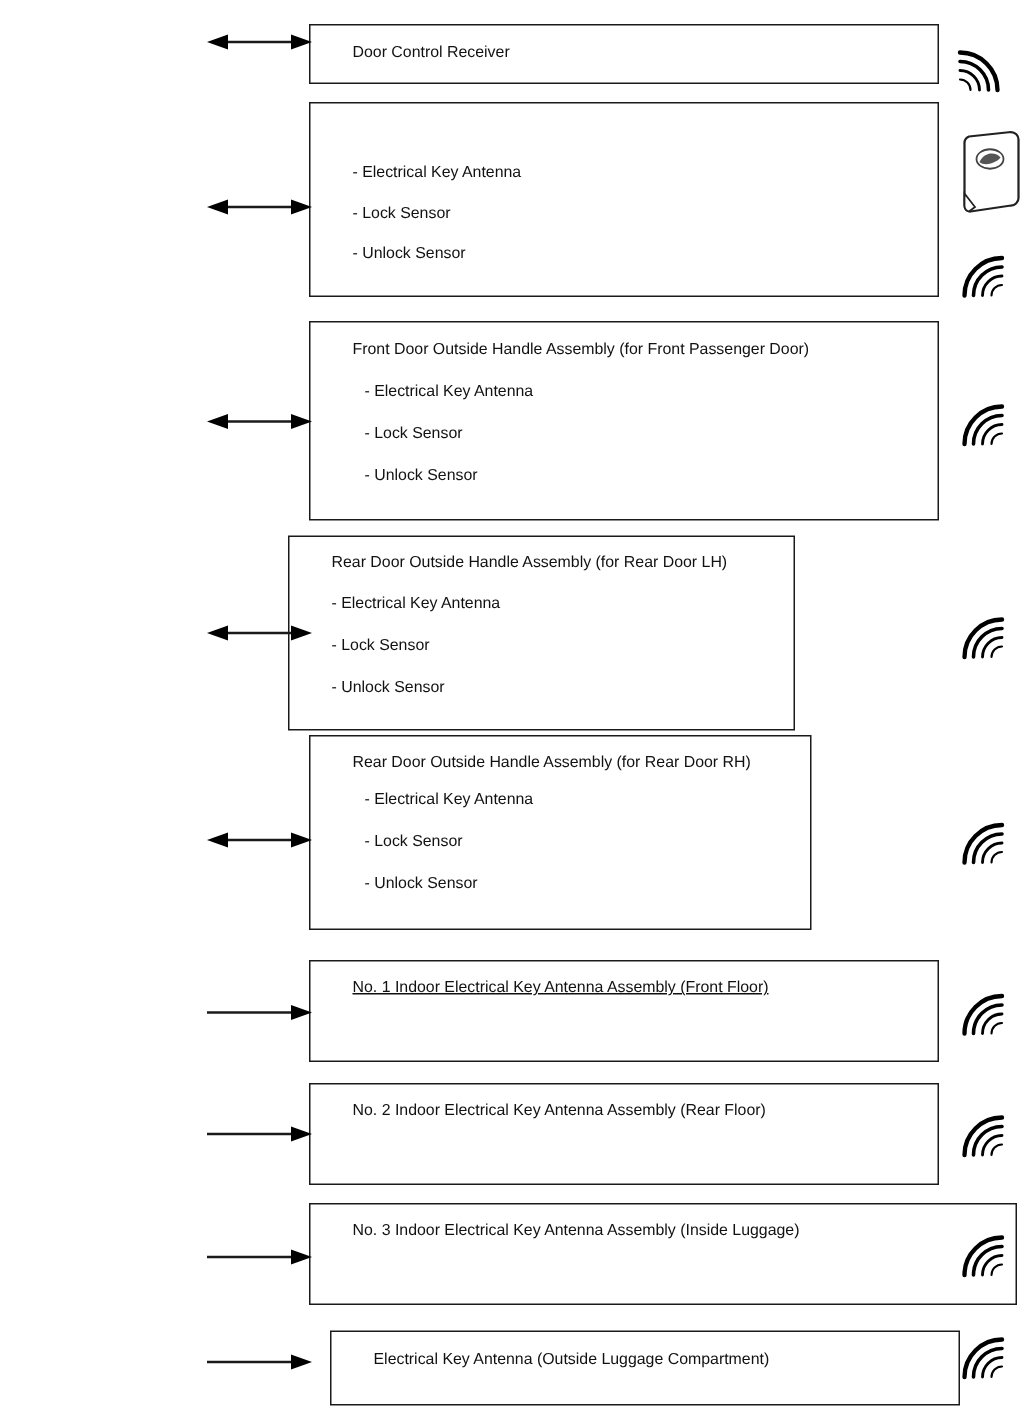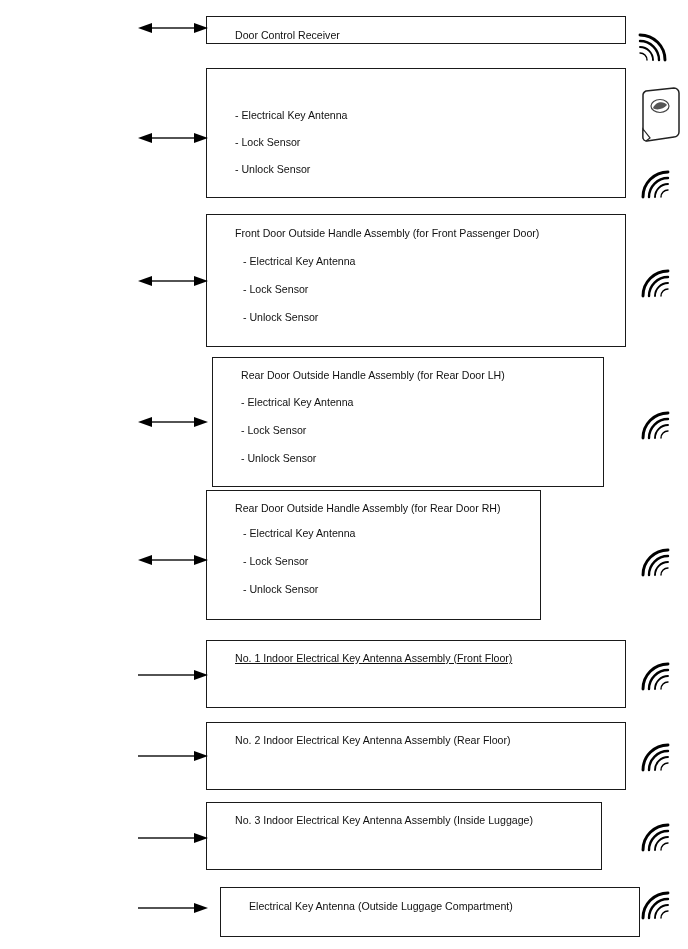--- a/index.html
+++ b/index.html
@@ -87,21 +87,21 @@
   }
   .keyfob svg { display: block; }
 </style>
 </head>
 <body>
 
 <div id="diagram">
 
 
   <div id="nodes">
-      <div class="box" style="left: 206px; top: 16px; width: 420px; height: 28px; text-align: right;">
+      <div class="box" style="left: 206px; top: 16px; width: 420px; height: 40px; text-align: right;">
         <div class="box-title" style="position: absolute; left: 28px; top: 12px;">Door Control Receiver</div>
       </div>
       <div class="connector" style="top: 20px;">
         <svg width="70" height="16" viewBox="0 0 70 16">
           <line x1="10" y1="8" x2="60" y2="8" stroke="#1a1a1a" stroke-width="1.6"></line>
           <path d="M 70 8 L 56 3 L 56 13 Z" fill="#000000"></path>
           <path d="M 0 8 L 14 3 L 14 13 Z" fill="#000000"></path>
         </svg>
       </div>
       <div class="wave" style="left: 634px; top: 26px;">
@@ -146,21 +146,21 @@
         </svg>
       </div>
       <div class="wave" style="left: 634px; top: 262px;">
         <svg width="40" height="40" viewBox="0 0 40 40">
           <path d="M 34 27 A 7 7 0 0 0 27 34" fill="none" stroke="#000000" stroke-width="1.4" stroke-linecap="round"></path>
           <path d="M 34 21 A 13 13 0 0 0 21 34" fill="none" stroke="#000000" stroke-width="1.9" stroke-linecap="round"></path>
           <path d="M 34 15 A 19 19 0 0 0 15 34" fill="none" stroke="#000000" stroke-width="2.4" stroke-linecap="round"></path>
           <path d="M 34 9 A 25 25 0 0 0 9 34" fill="none" stroke="#000000" stroke-width="2.9" stroke-linecap="round"></path>
         </svg>
       </div>
-      <div class="box" style="left: 212px; top: 357px; width: 392px; height: 130px;">
+      <div class="box" style="left: 192px; top: 357px; width: 338px; height: 130px;">
         <div class="box-title" style="position: absolute; left: 28px; top: 11px;">Rear Door Outside Handle Assembly (for Rear Door LH)</div>
         <div class="box-item" style="position: absolute; left: 28px; top: 38px;">- Electrical Key Antenna</div>
         <div class="box-item" style="position: absolute; left: 28px; top: 66px;">- Lock Sensor</div>
         <div class="box-item" style="position: absolute; left: 28px; top: 94px;">- Unlock Sensor</div>
       </div>
       <div class="connector" style="top: 414px;">
         <svg width="70" height="16" viewBox="0 0 70 16">
           <line x1="10" y1="8" x2="60" y2="8" stroke="#1a1a1a" stroke-width="1.6"></line>
           <path d="M 70 8 L 56 3 L 56 13 Z" fill="#000000"></path>
           <path d="M 0 8 L 14 3 L 14 13 Z" fill="#000000"></path>
@@ -222,21 +222,21 @@
         </svg>
       </div>
       <div class="wave" style="left: 634px; top: 736px;">
         <svg width="40" height="40" viewBox="0 0 40 40">
           <path d="M 34 27 A 7 7 0 0 0 27 34" fill="none" stroke="#000000" stroke-width="1.4" stroke-linecap="round"></path>
           <path d="M 34 21 A 13 13 0 0 0 21 34" fill="none" stroke="#000000" stroke-width="1.9" stroke-linecap="round"></path>
           <path d="M 34 15 A 19 19 0 0 0 15 34" fill="none" stroke="#000000" stroke-width="2.4" stroke-linecap="round"></path>
           <path d="M 34 9 A 25 25 0 0 0 9 34" fill="none" stroke="#000000" stroke-width="2.9" stroke-linecap="round"></path>
         </svg>
       </div>
-      <div class="box" style="left: 206px; top: 802px; width: 396px; height: 68px;">
+      <div class="box" style="left: 206px; top: 802px; width: 472px; height: 68px;">
         <div class="box-title" style="position: absolute; left: 28px; top: 11px;">No. 3 Indoor Electrical Key Antenna Assembly (Inside Luggage)</div>
       </div>
       <div class="connector" style="top: 830px;">
         <svg width="70" height="16" viewBox="0 0 70 16">
           <line x1="0" y1="8" x2="60" y2="8" stroke="#1a1a1a" stroke-width="1.6"></line>
           <path d="M 70 8 L 56 3 L 56 13 Z" fill="#000000"></path>
         </svg>
       </div>
       <div class="wave" style="left: 634px; top: 816px;">
         <svg width="40" height="40" viewBox="0 0 40 40">

